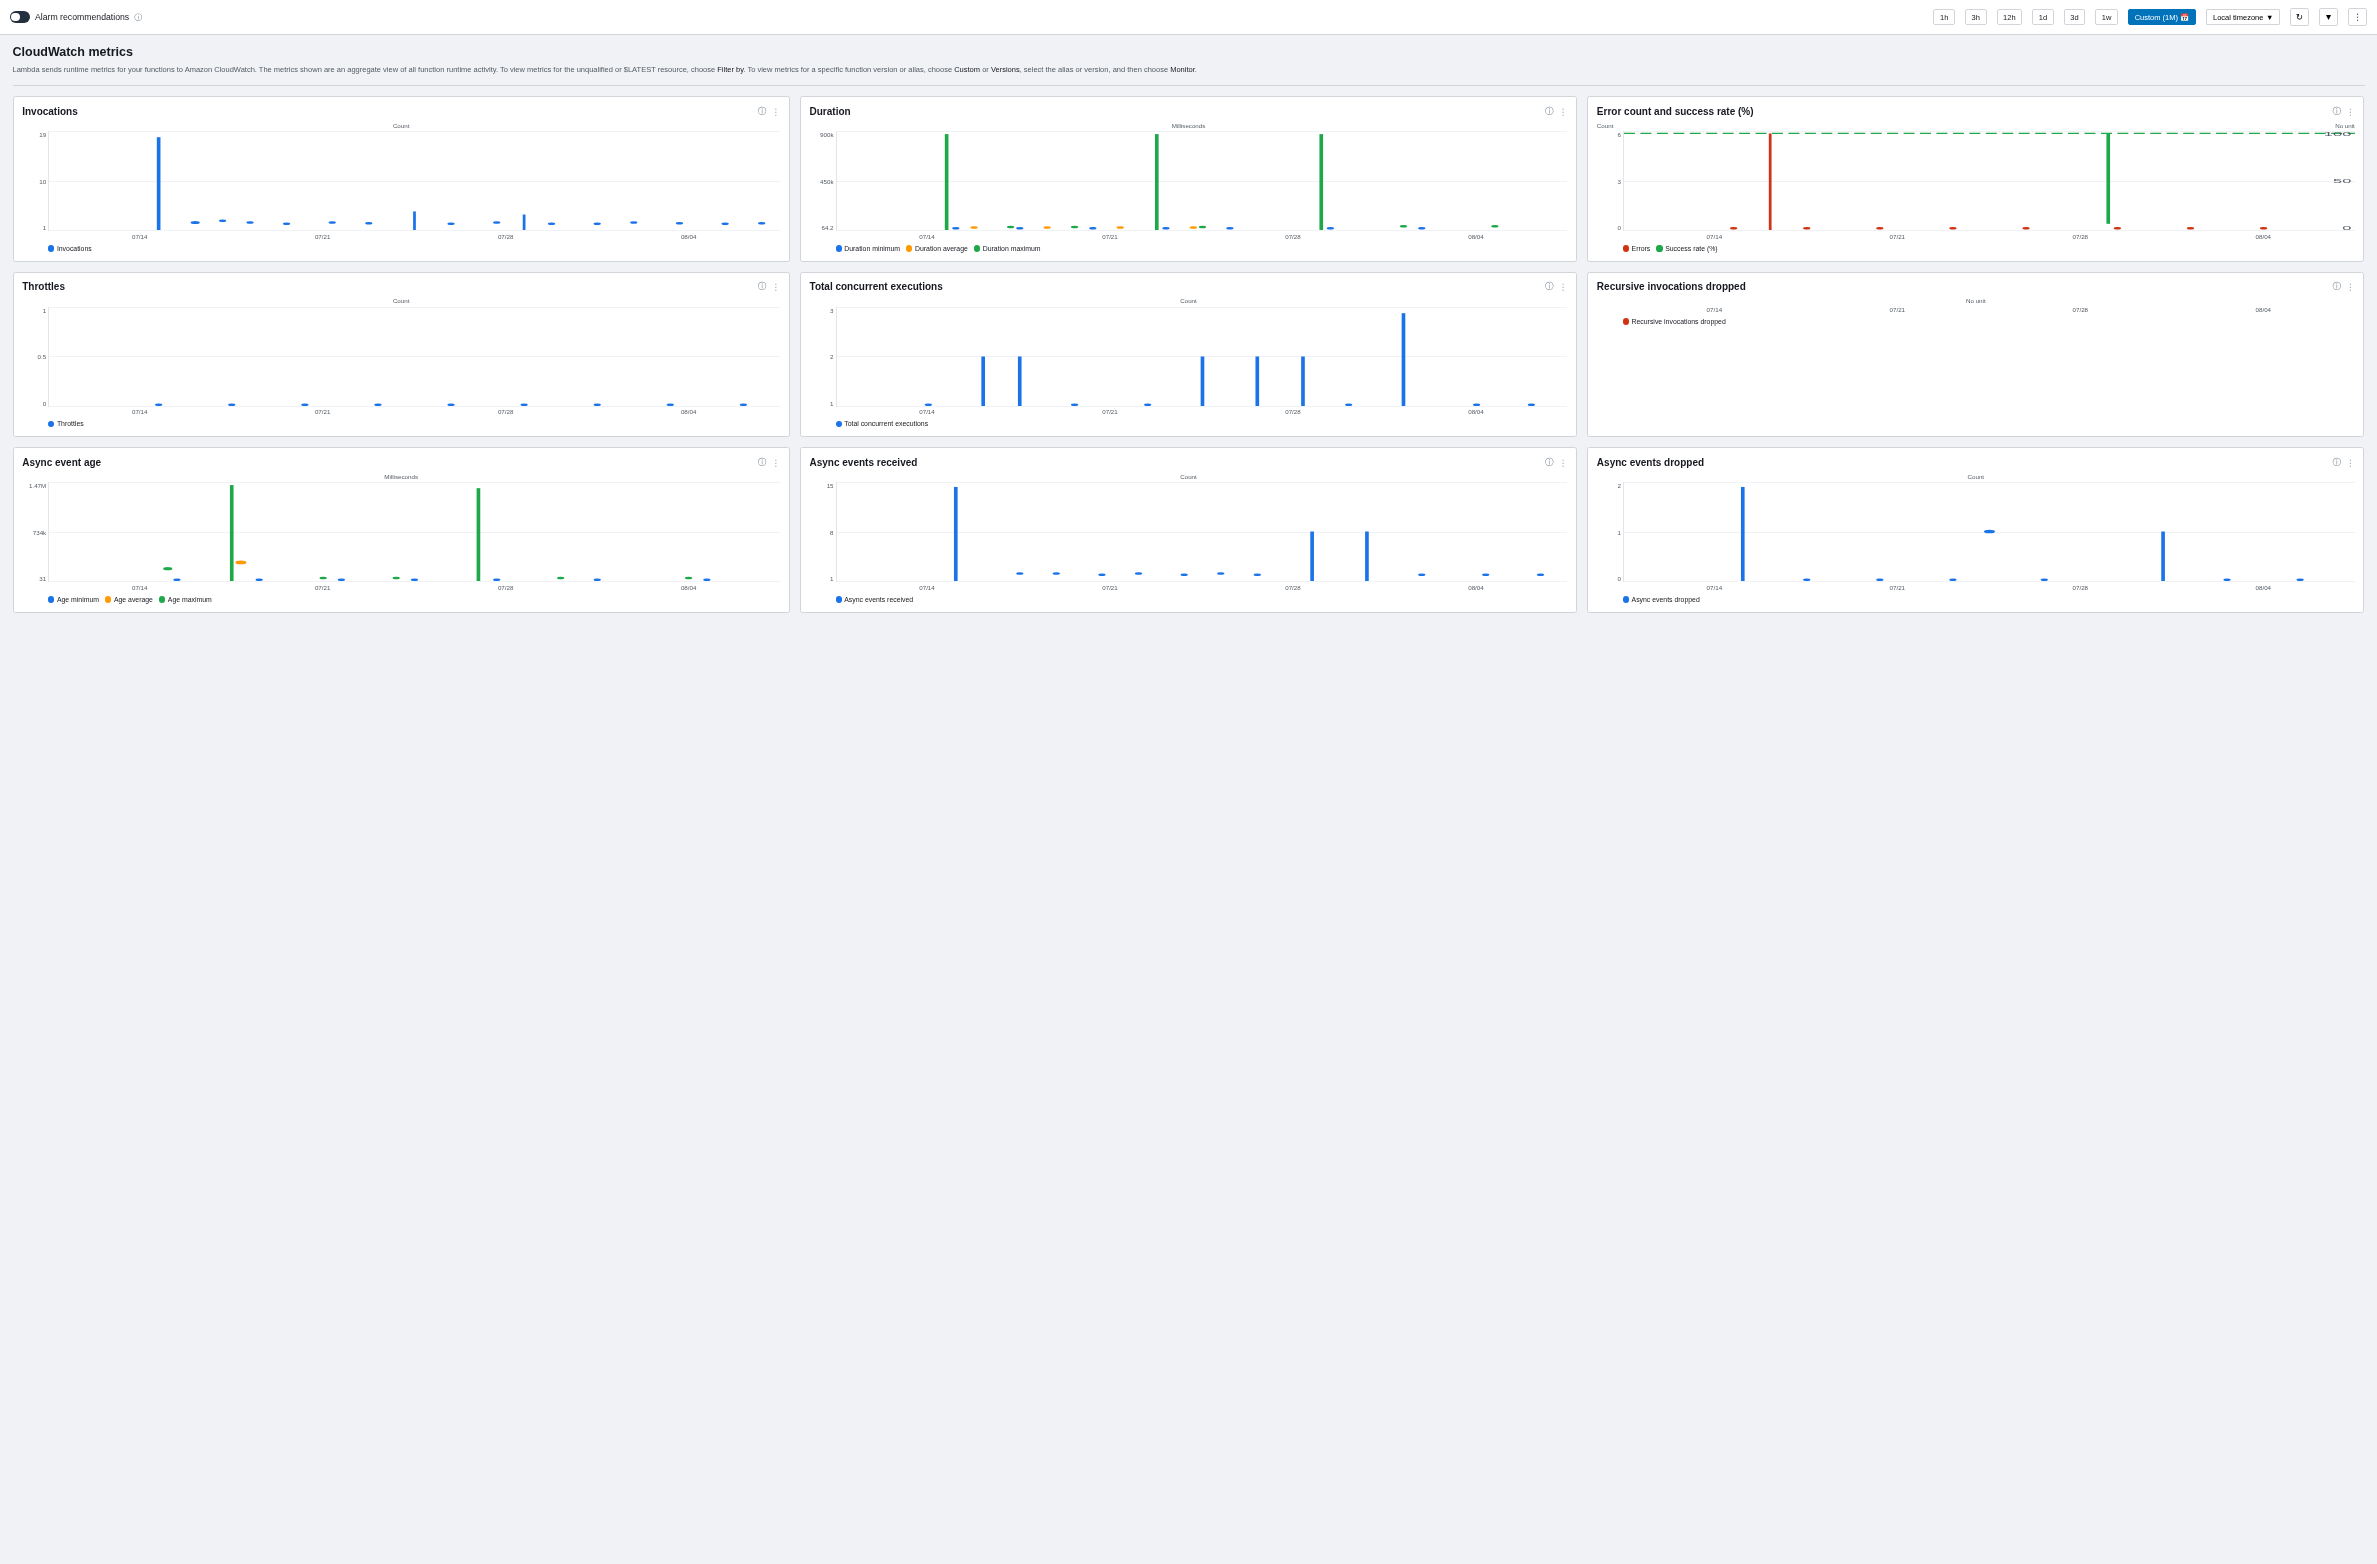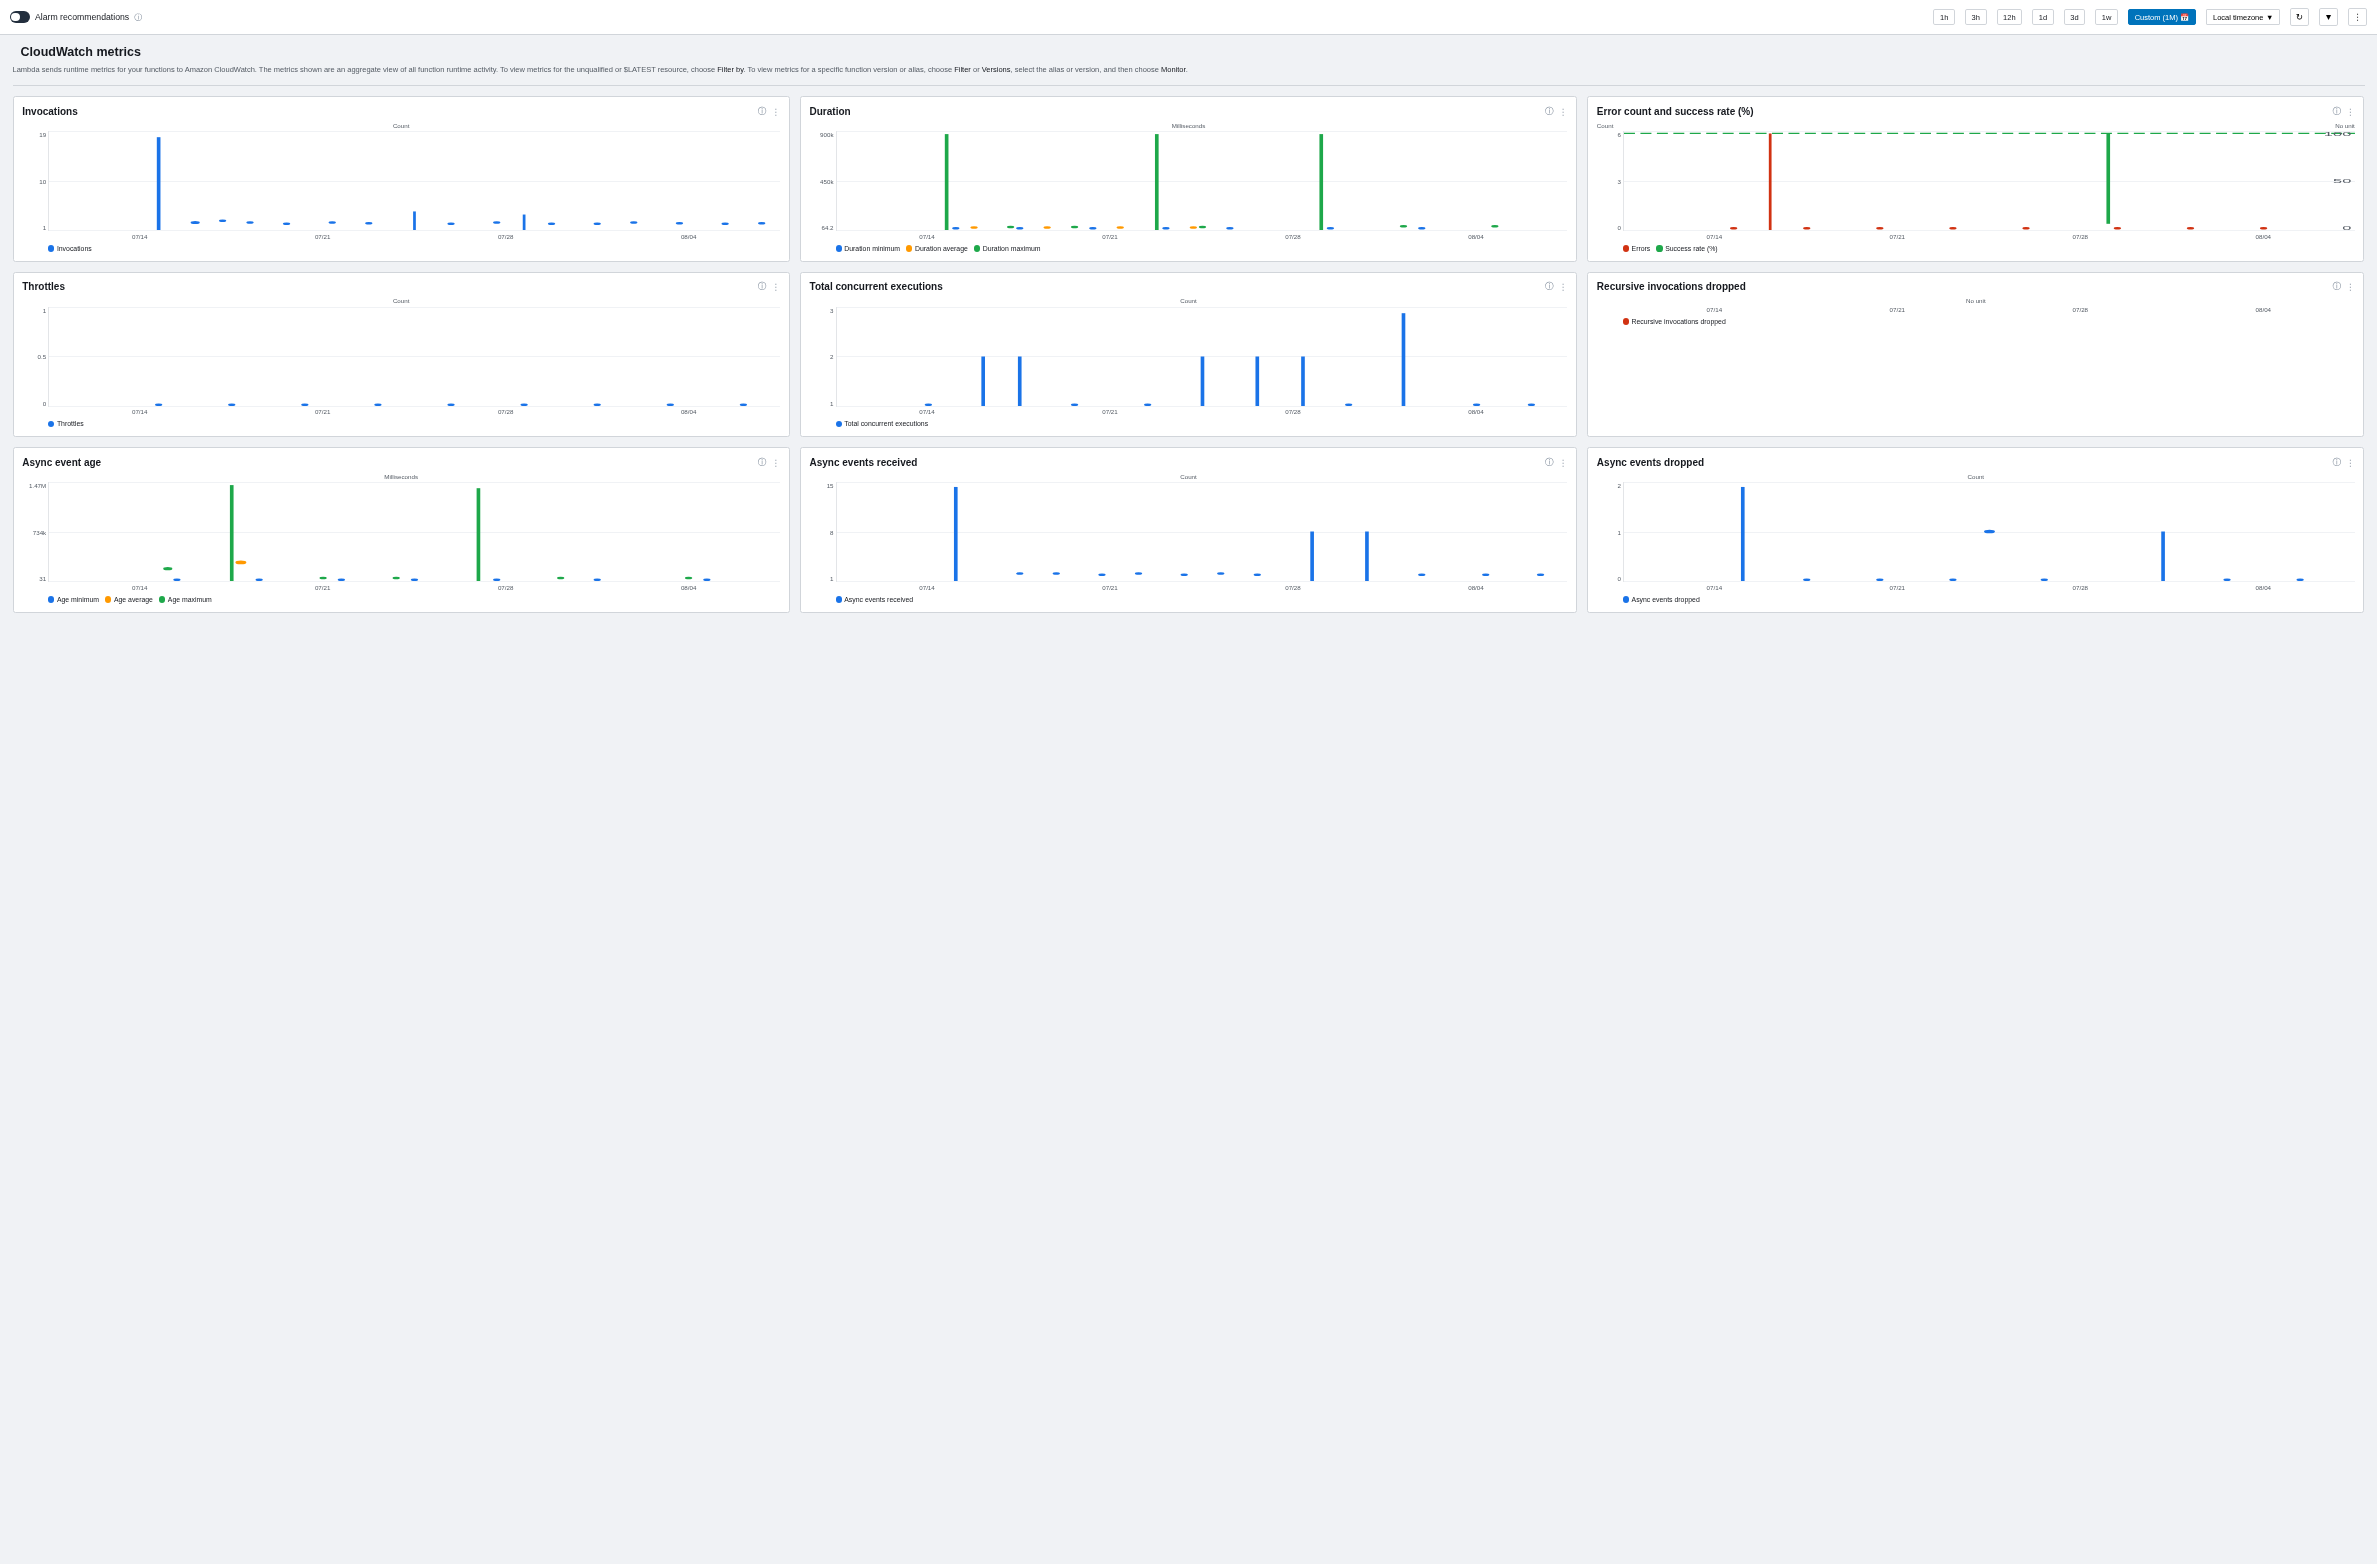--- a/index.html
+++ b/index.html
@@ -26,21 +26,21 @@
     .timezone-btn {
       border: 0.6px solid #d1d5da; background: #fff; padding: 2.5px 5.6px; border-radius: 1px;
       font-size: 7.5px; cursor: pointer; display: flex; align-items: center; gap: 2.5px;
     }
     .icon-btn {
       border: 0.6px solid #d1d5da; background: #fff; width: 19px; height: 17.5px;
       border-radius: 1.9px; cursor: pointer; display: flex; align-items: center; justify-content: center; font-size: 8.7px;
     }
 
     .main { padding: 10px 12.5px; }
-    .page-title { font-size: 12.5px; font-weight: 700; margin-bottom: 5px; margin-left: 8px; }
+    .page-title { font-size: 12.5px; font-weight: 700; margin-bottom: 5px; }
     .description { font-size: 7.5px; color: #545b64; line-height: 1.5; margin-bottom: 10px; max-width: 100%; }
     .description b { font-weight: 400; color: #16191f; }
     
     .divider { border: none; border-top: 0.6px solid #d1d5da; margin-bottom: 10px; }
     
     .grid-3 {
       display: grid; grid-template-columns: repeat(3, 1fr); gap: 10px; text-align: center;
     }
     
     .chart-card {
@@ -104,21 +104,21 @@
     </button>
     <button class="icon-btn">↻</button>
     <button class="icon-btn">▼</button>
     <button class="icon-btn">⋮</button>
   </div>
 </div>
 
 <div class="main">
   <h1 class="page-title">CloudWatch metrics</h1>
   <p class="description">
-    Lambda sends runtime metrics for your functions to Amazon CloudWatch. The metrics shown are an aggregate view of all function runtime activity. To view metrics for the unqualified or $LATEST resource, choose <b>Filter by</b>. To view metrics for a specific function version or alias, choose <b>Filter</b> or <b>Versions</b>, select the alias or version, and then choose <b>Monitor</b>.
+    Lambda sends runtime metrics for your functions to Amazon CloudWatch. The metrics shown are an aggregate view of all function runtime activity. To view metrics for the unqualified or $LATEST resource, choose <b>Filter by</b>. To view metrics for a specific function version or alias, choose <b>Custom</b> or <b>Versions</b>, select the alias or version, and then choose <b>Monitor</b>.
   </p>
   <hr class="divider">
 
   <div class="grid-3">
 
     <div class="chart-card">
       <div class="card-header">
         <span class="card-title">Invocations</span>
         <div class="card-icons">
           <span>ⓘ</span>

